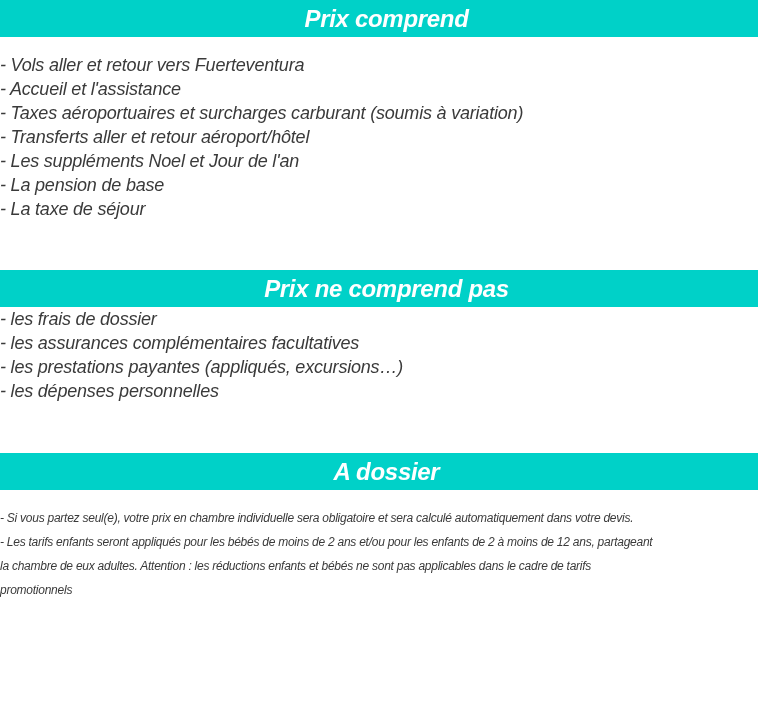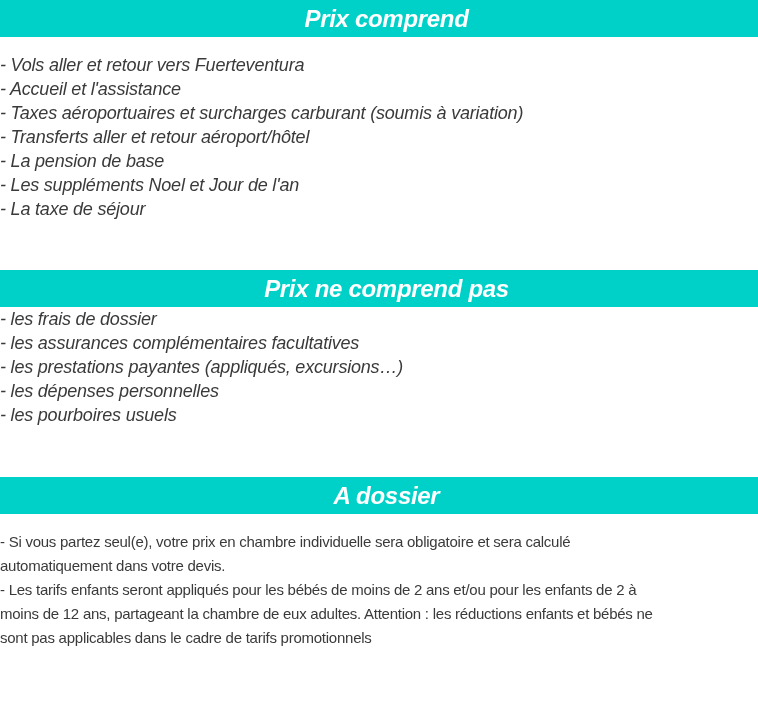--- a/index.html
+++ b/index.html
@@ -39,21 +39,22 @@
     .item {
       font-style: italic;
       font-size: 18px;
       line-height: 24px;
       margin: 0;
       padding: 0;
       white-space: nowrap;
       letter-spacing: -0.2px;
     }
     .para {
-      font-size: 15px;
+      font-style: italic;
+      font-size: 12px;
       line-height: 24px;
       margin: 0;
       padding: 0;
       letter-spacing: -0.25px;
       width: 664px;
     }
     #sec-inclus .section-body { padding-top: 16px; }
     #sec-non-inclus { margin-top: 49px; }
     #sec-non-inclus .section-body { }
     #sec-savoir { margin-top: 50px; }
@@ -64,36 +65,35 @@
 
 <section id="sec-inclus">
   <div class="section-header">
     <h2 class="section-title">Prix comprend</h2>
   </div>
   <div class="section-body">
     <p class="item">- Vols aller et retour vers Fuerteventura</p>
     <p class="item">- Accueil et l'assistance</p>
     <p class="item">- Taxes aéroportuaires et surcharges carburant (soumis à variation)</p>
     <p class="item">- Transferts aller et retour aéroport/hôtel</p>
+    <p class="item">- Les suppléments Noel et Jour de l'an</p>
     <p class="item">- La pension de base</p>
-    <p class="item">- Les suppléments Noel et Jour de l'an</p>
     <p class="item">- La taxe de séjour</p>
   </div>
 </section>
 
 <section id="sec-non-inclus">
   <div class="section-header">
     <h2 class="section-title">Prix ne comprend pas</h2>
   </div>
   <div class="section-body">
     <p class="item">- les frais de dossier</p>
     <p class="item">- les assurances complémentaires facultatives</p>
     <p class="item">- les prestations payantes (appliqués, excursions…)</p>
     <p class="item">- les dépenses personnelles</p>
-    <p class="item">- les pourboires usuels</p>
   </div>
 </section>
 
 <section id="sec-savoir">
   <div class="section-header">
     <h2 class="section-title">A dossier</h2>
   </div>
   <div class="section-body">
     <p class="para">- Si vous partez seul(e), votre prix en chambre individuelle sera obligatoire et sera calculé automatiquement dans votre devis.</p>
     <p class="para">- Les tarifs enfants seront appliqués pour les bébés de moins de 2 ans et/ou pour les enfants de 2 à moins de 12 ans, partageant la chambre de eux adultes. Attention : les réductions enfants et bébés ne sont pas applicables dans le cadre de tarifs promotionnels</p>

